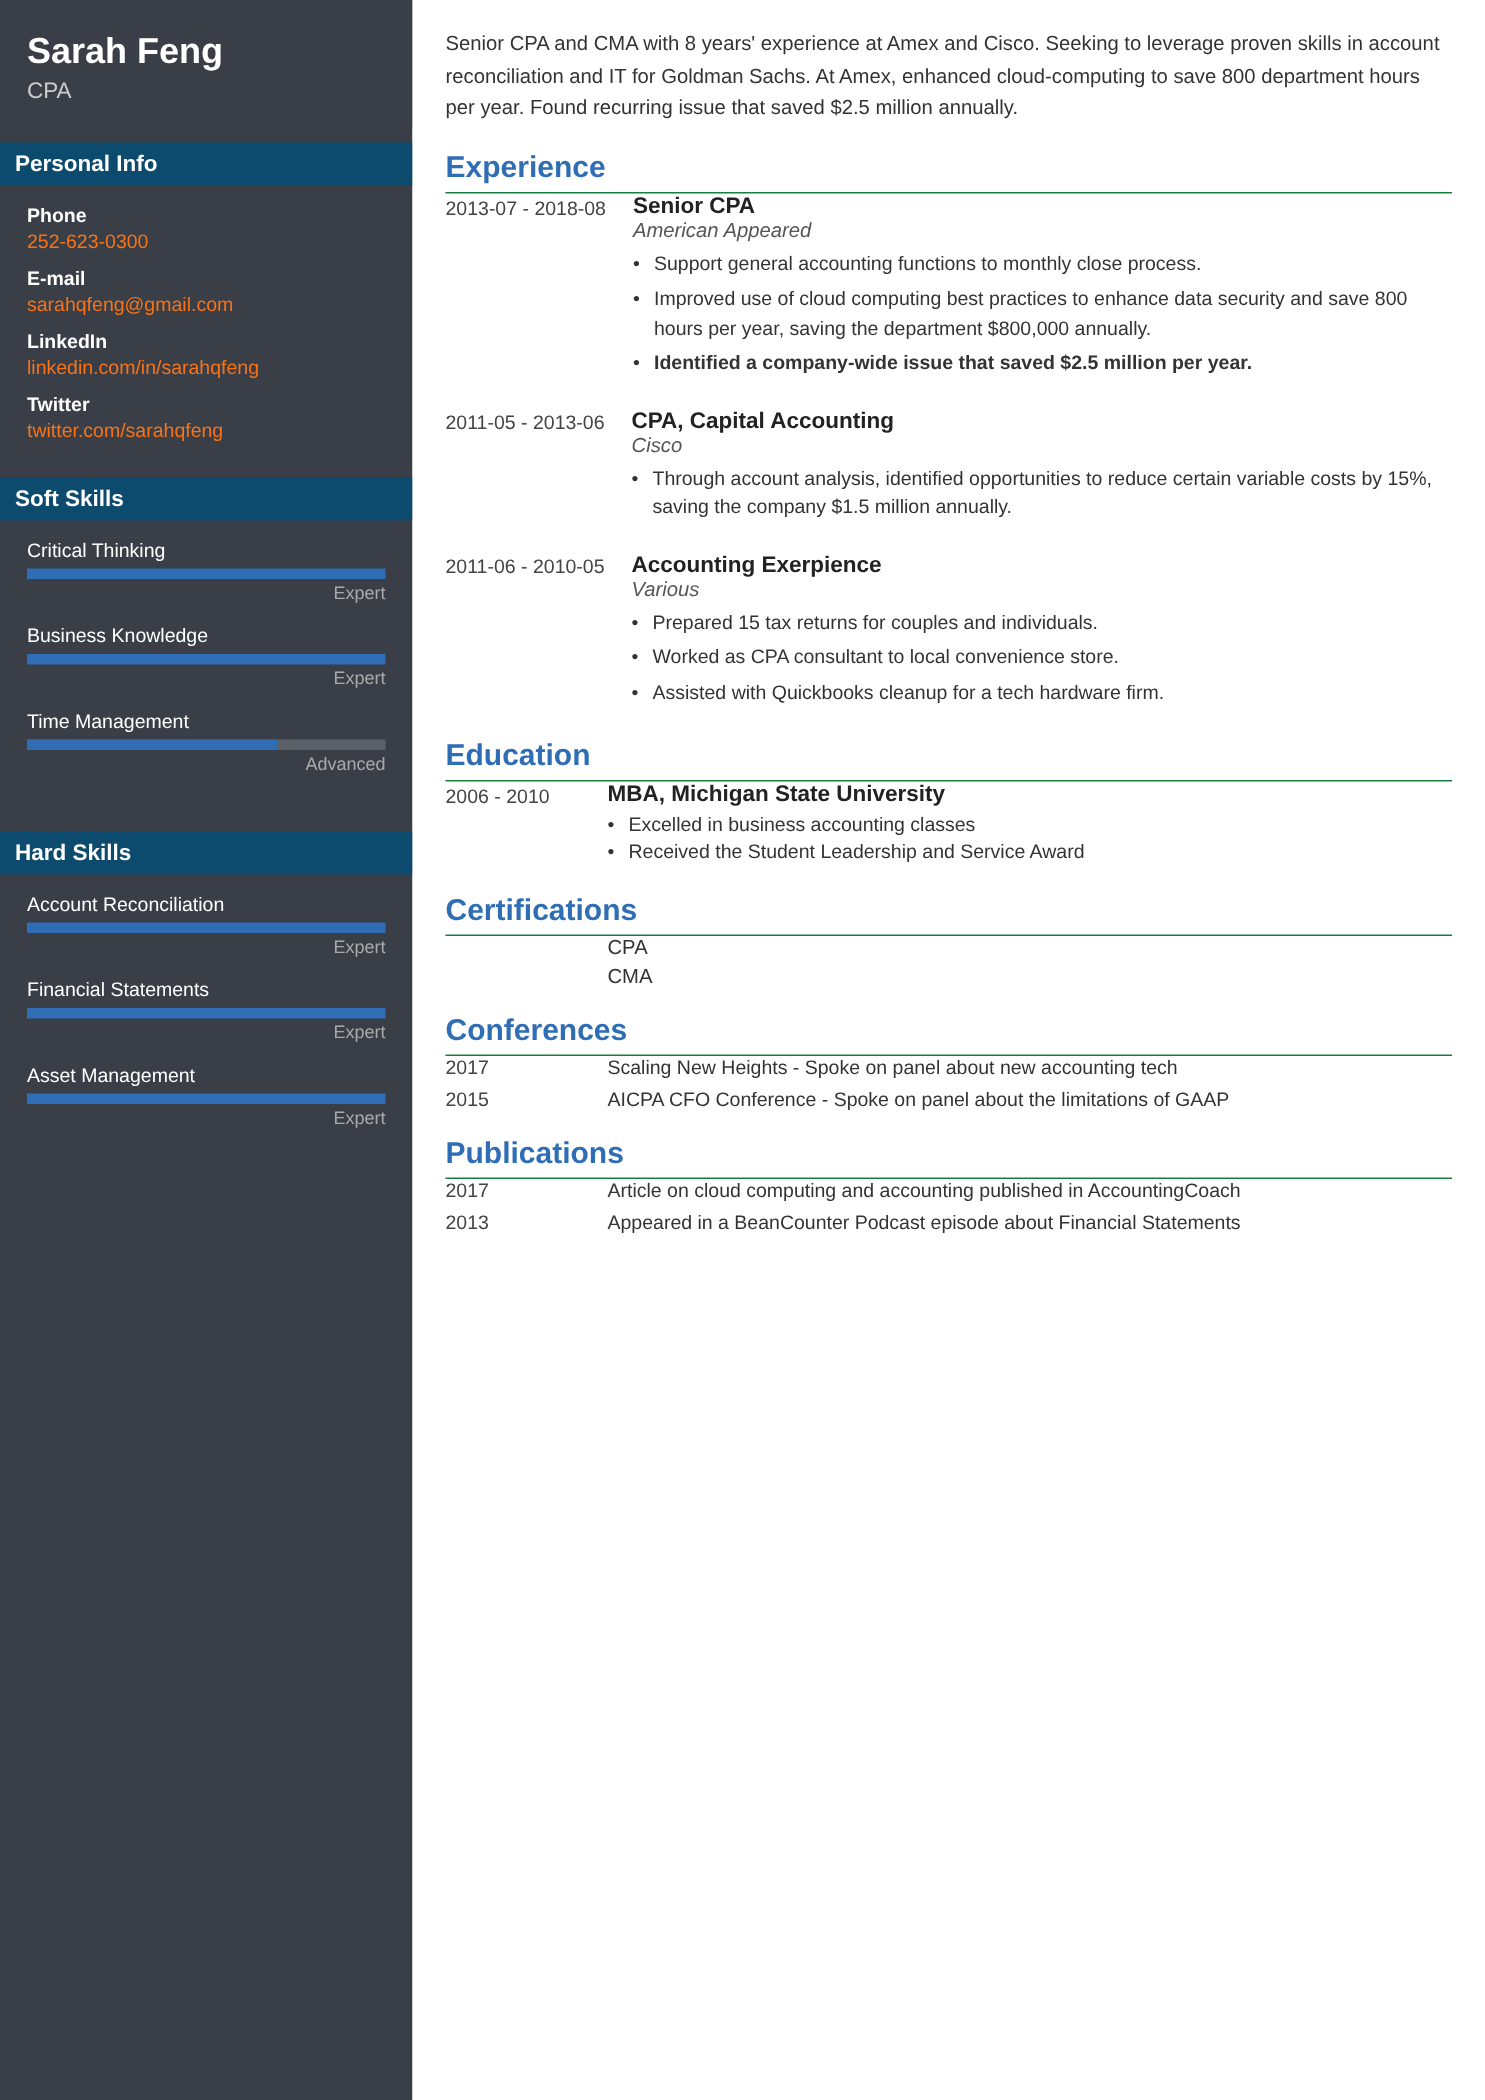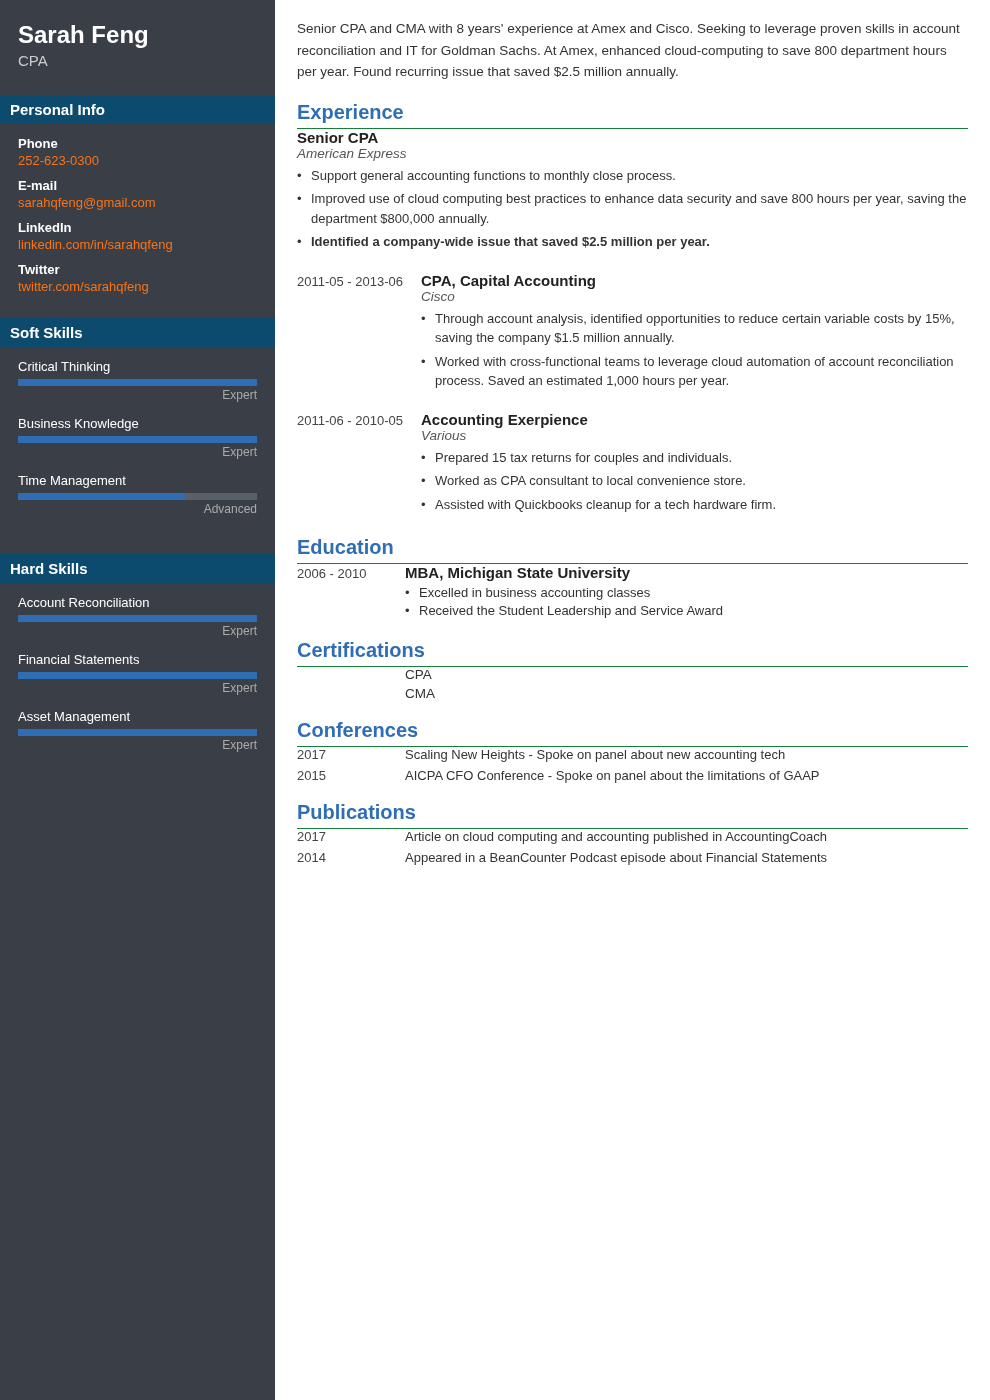--- a/index.html
+++ b/index.html
@@ -303,38 +303,38 @@
   </div>
 </div>
 
 <div class="main-content">
   <p class="summary-text">Senior CPA and CMA with 8 years' experience at Amex and Cisco. Seeking to leverage proven skills in account reconciliation and IT for Goldman Sachs. At Amex, enhanced cloud-computing to save 800 department hours per year. Found recurring issue that saved $2.5 million annually.</p>
 
   <div class="section-block">
     <div class="section-title">Experience</div>
     <div id="experience-container">
         <div class="exp-entry">
+    <div class="exp-date">2013-07 - 2018-08</div>
     <div class="exp-details">
       <div class="exp-job-title">Senior CPA</div>
-      <div class="exp-company">American Express</div>
+      <div class="exp-company">American Appeared</div>
       <ul class="exp-bullets">
               <li>Support general accounting functions to monthly close process.</li>
               <li>Improved use of cloud computing best practices to enhance data security and save 800 hours per year, saving the department $800,000 annually.</li>
               <li><span class="bold-text">Identified a company-wide issue that saved $2.5 million per year.</span></li>
             </ul>
     </div>
   </div>
         <div class="exp-entry">
     <div class="exp-date">2011-05 - 2013-06</div>
     <div class="exp-details">
       <div class="exp-job-title">CPA, Capital Accounting</div>
       <div class="exp-company">Cisco</div>
       <ul class="exp-bullets">
               <li>Through account analysis, identified opportunities to reduce certain variable costs by 15%, saving the company $1.5 million annually.</li>
-              <li>Worked with cross-functional teams to leverage cloud automation of account reconciliation process. Saved an estimated 1,000 hours per year.</li>
             </ul>
     </div>
   </div>
         <div class="exp-entry">
     <div class="exp-date">2011-06 - 2010-05</div>
     <div class="exp-details">
       <div class="exp-job-title">Accounting Exerpience</div>
       <div class="exp-company">Various</div>
       <ul class="exp-bullets">
               <li>Prepared 15 tax returns for couples and individuals.</li>
@@ -391,18 +391,18 @@
   </div>
 
   <div class="section-block">
     <div class="section-title">Publications</div>
     <div id="publications-container">
         <div class="conf-entry">
     <div class="conf-year">2017</div>
     <div class="conf-desc">Article on cloud computing and accounting published in AccountingCoach</div>
   </div>
         <div class="conf-entry">
-    <div class="conf-year">2014</div>
+    <div class="conf-year">2013</div>
     <div class="conf-desc">Appeared in a BeanCounter Podcast episode about Financial Statements</div>
   </div>
       </div>
   </div>
 </div>
 
 </body></html>

